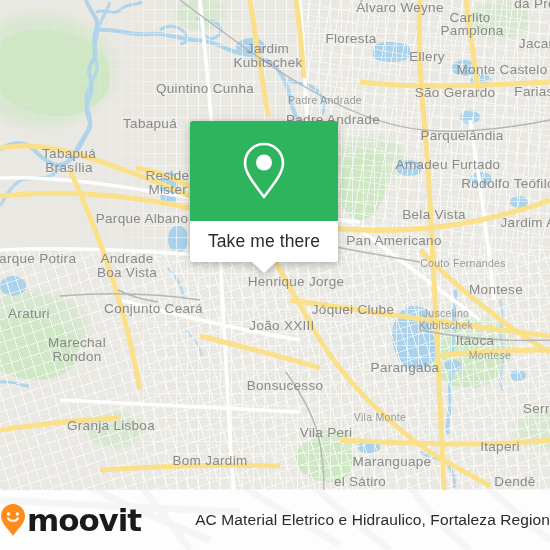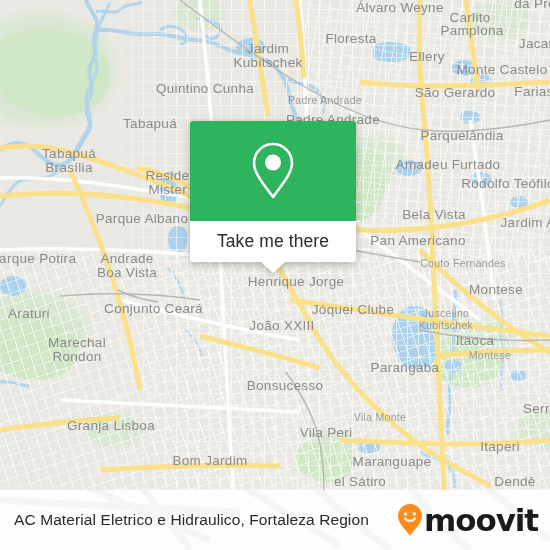--- a/index.html
+++ b/index.html
@@ -57,21 +57,21 @@
   .pond{position:absolute;background:#abd2ea;border-radius:50%;}
   .riverpath{position:absolute;left:0;top:0;}
   .park{position:absolute;background:#cfe7c4;border-radius:40% 55% 45% 60%;}
   .lbl{position:absolute;color:#8c8c8c;font-size:12.5px;white-space:nowrap;
        letter-spacing:.3px;transform:translate(-50%,-50%);text-align:center;line-height:13px;}
   .lbl.big{font-size:13.5px;color:#8a8a8a;}
   .lbl.sm{font-size:10.5px;color:#9a9a9a;}
 
   
   #card{
-    position:absolute;left:190px;top:121px;width:166px;
+    position:absolute;left:190px;top:121px;width:148px;
     filter:drop-shadow(0 2px 4px rgba(0,0,0,.28));
   }
   #card-top{
     height:100px;border-radius:3px 3px 0 0;
     display:flex;align-items:center;justify-content:center;
   }
   #card-bottom{
     background:#fff;height:41px;border-radius:0 0 3px 3px;
     display:flex;align-items:center;justify-content:center;
   }
@@ -228,21 +228,21 @@
         <div class="lbl big" style="left: 535px; top: 3px;">da Pre</div>
         <div class="lbl big" style="left: 455px; top: 92px;">São Gerardo</div>
         <div class="lbl big" style="left: 534px; top: 91px;">Farias</div>
         <div class="lbl sm" style="left: 325px; top: 100px;">Padre Andrade</div>
         <div class="lbl big" style="left: 333px; top: 119px;">Padre Andrade</div>
         <div class="lbl big" style="left: 462px; top: 135px;">Parquelândia</div>
         <div class="lbl big" style="left: 448px; top: 164px;">Amadeu Furtado</div>
         <div class="lbl big" style="left: 508px; top: 183px;">Rodolfo Teófilo</div>
         <div class="lbl big" style="left: 434px; top: 214px;">Bela Vista</div>
         <div class="lbl big" style="left: 528px; top: 222px;">Jardim A</div>
-        <div class="lbl big" style="left: 418px; top: 240px;">Pan Americano</div>
+        <div class="lbl big" style="left: 394px; top: 240px;">Pan Americano</div>
         <div class="lbl sm" style="left: 463px; top: 263px;">Couto Fernandes</div>
         <div class="lbl big" style="left: 496px; top: 289px;">Montese</div>
         <div class="lbl big" style="left: 69px; top: 153px;">Tabapuá</div>
         <div class="lbl big" style="left: 69px; top: 167px;">Brasília</div>
         <div class="lbl big" style="left: 182px; top: 175px;">Residencial</div>
         <div class="lbl big" style="left: 182px; top: 189px;">Mister Hull</div>
         <div class="lbl big" style="left: 142px; top: 218px;">Parque Albano</div>
         <div class="lbl big" style="left: 33px; top: 258px;">Parque Potira</div>
         <div class="lbl big" style="left: 127px; top: 258px;">Andrade</div>
         <div class="lbl big" style="left: 127px; top: 272px;">Boa Vista</div>
@@ -290,25 +290,25 @@
       <g stroke="#6b7a8c" stroke-width="7" fill="none">
         <path d="M60,470 C110,500 160,520 210,540"></path>
         <path d="M130,470 C150,500 170,520 190,550"></path>
         <path d="M220,470 C260,500 300,520 340,545"></path>
         <path d="M300,470 C330,505 360,525 390,550"></path>
         <path d="M400,470 C420,505 440,525 470,550"></path>
         <path d="M470,470 C500,500 525,520 550,540"></path>
         <path d="M0,500 C80,505 160,508 240,512"></path>
       </g>
     </svg>
-    <div id="footer-title">AC Material Eletrico e Hidraulico, Fortaleza Region</div>
     <div id="brand">
       <svg width="26" height="34" viewBox="0 0 26 34">
         <path d="M13 1 C6.4 1 1 6.4 1 13 C1 20.5 9 26.5 13 33 C17 26.5 25 20.5 25 13 C25 6.4 19.6 1 13 1 Z" fill="#ff8c1a"></path>
         <circle cx="8.6" cy="11" r="1.7" fill="#ffffff"></circle>
         <circle cx="17.4" cy="11" r="1.7" fill="#ffffff"></circle>
         <path d="M8.2 15.4 C10 18.6 16 18.6 17.8 15.4" fill="none" stroke="#ffffff" stroke-width="2.1" stroke-linecap="round"></path>
       </svg>
       <span id="brand-word">moovit</span>
     </div>
+    <div id="footer-title">AC Material Eletrico e Hidraulico, Fortaleza Region</div>
   </div>
 
 </div>
 
 </body></html>

